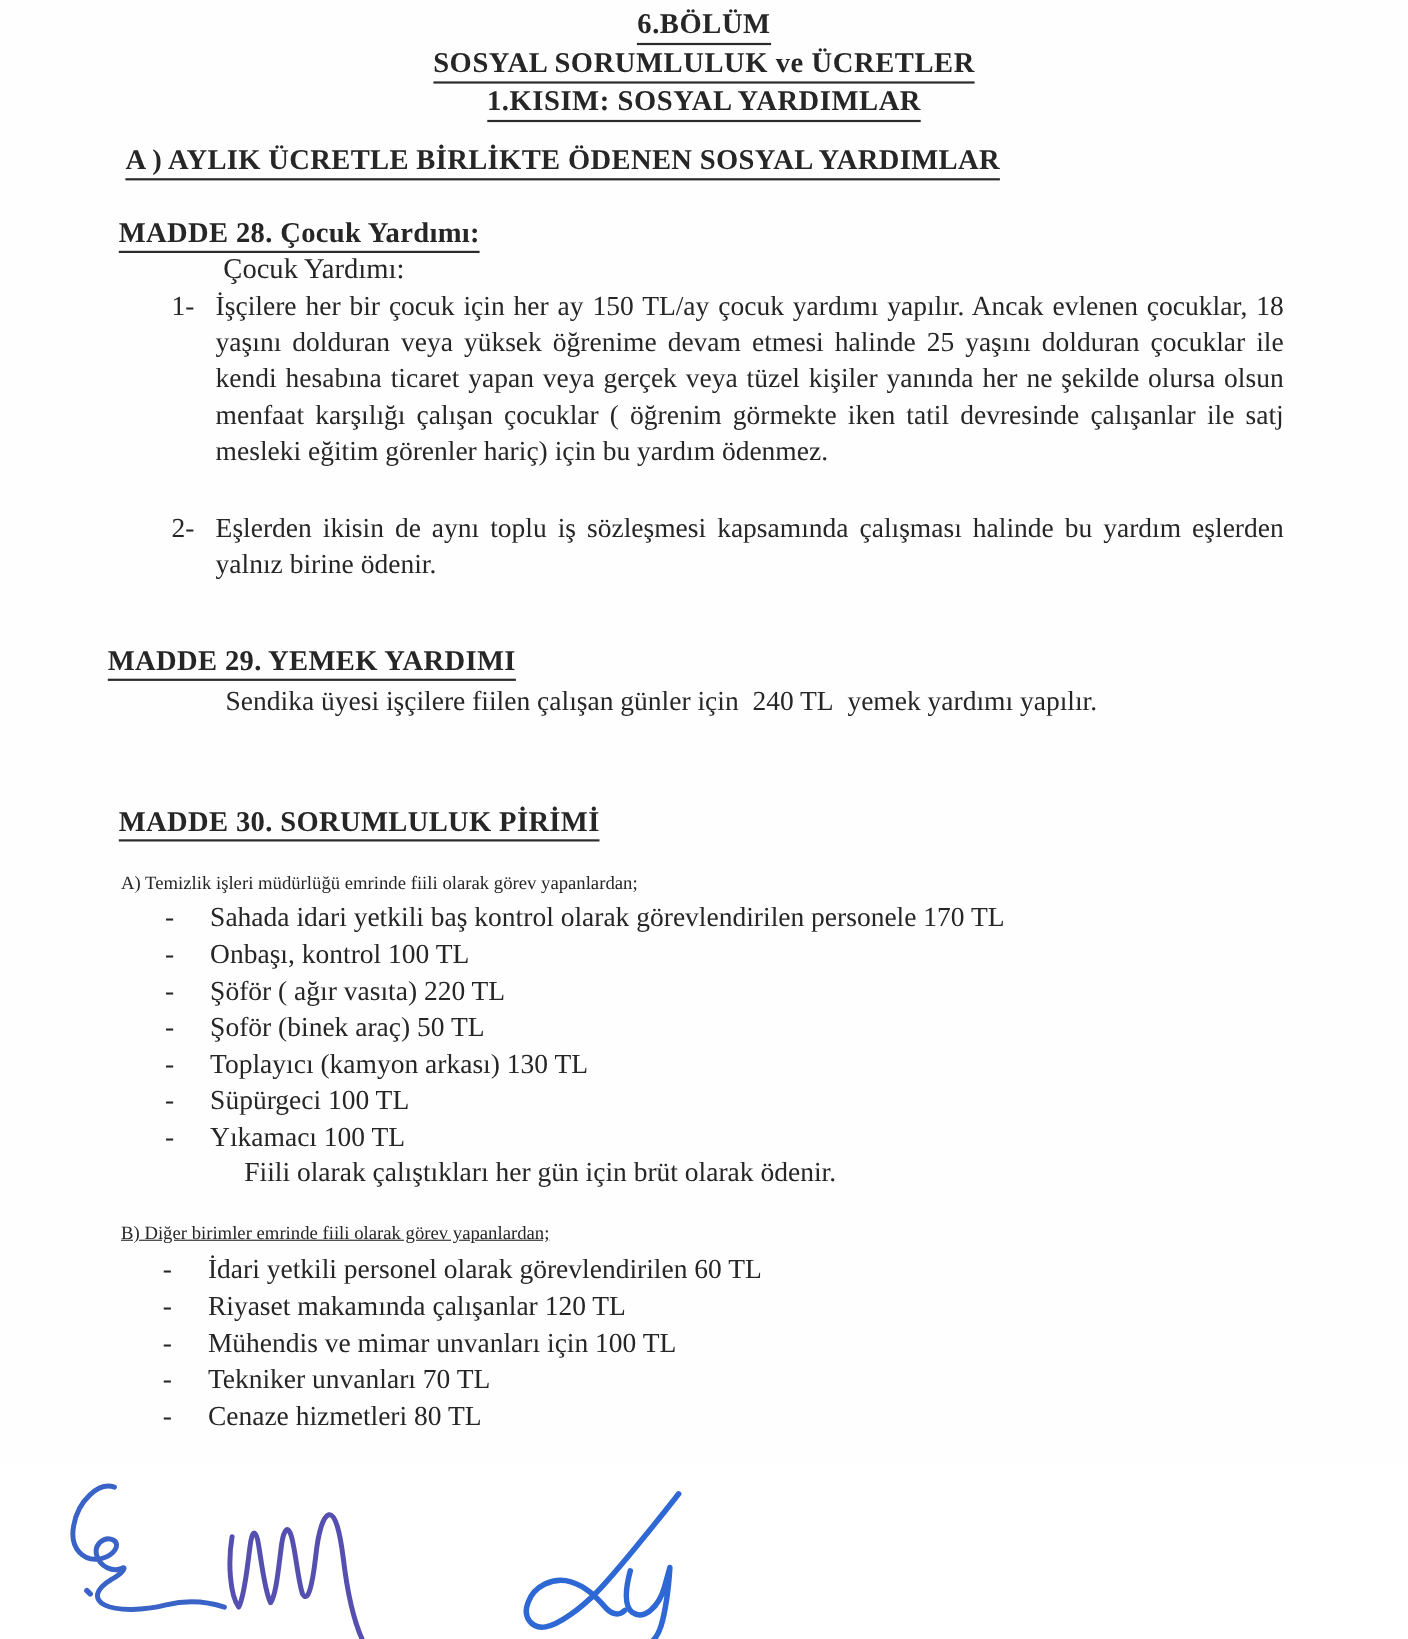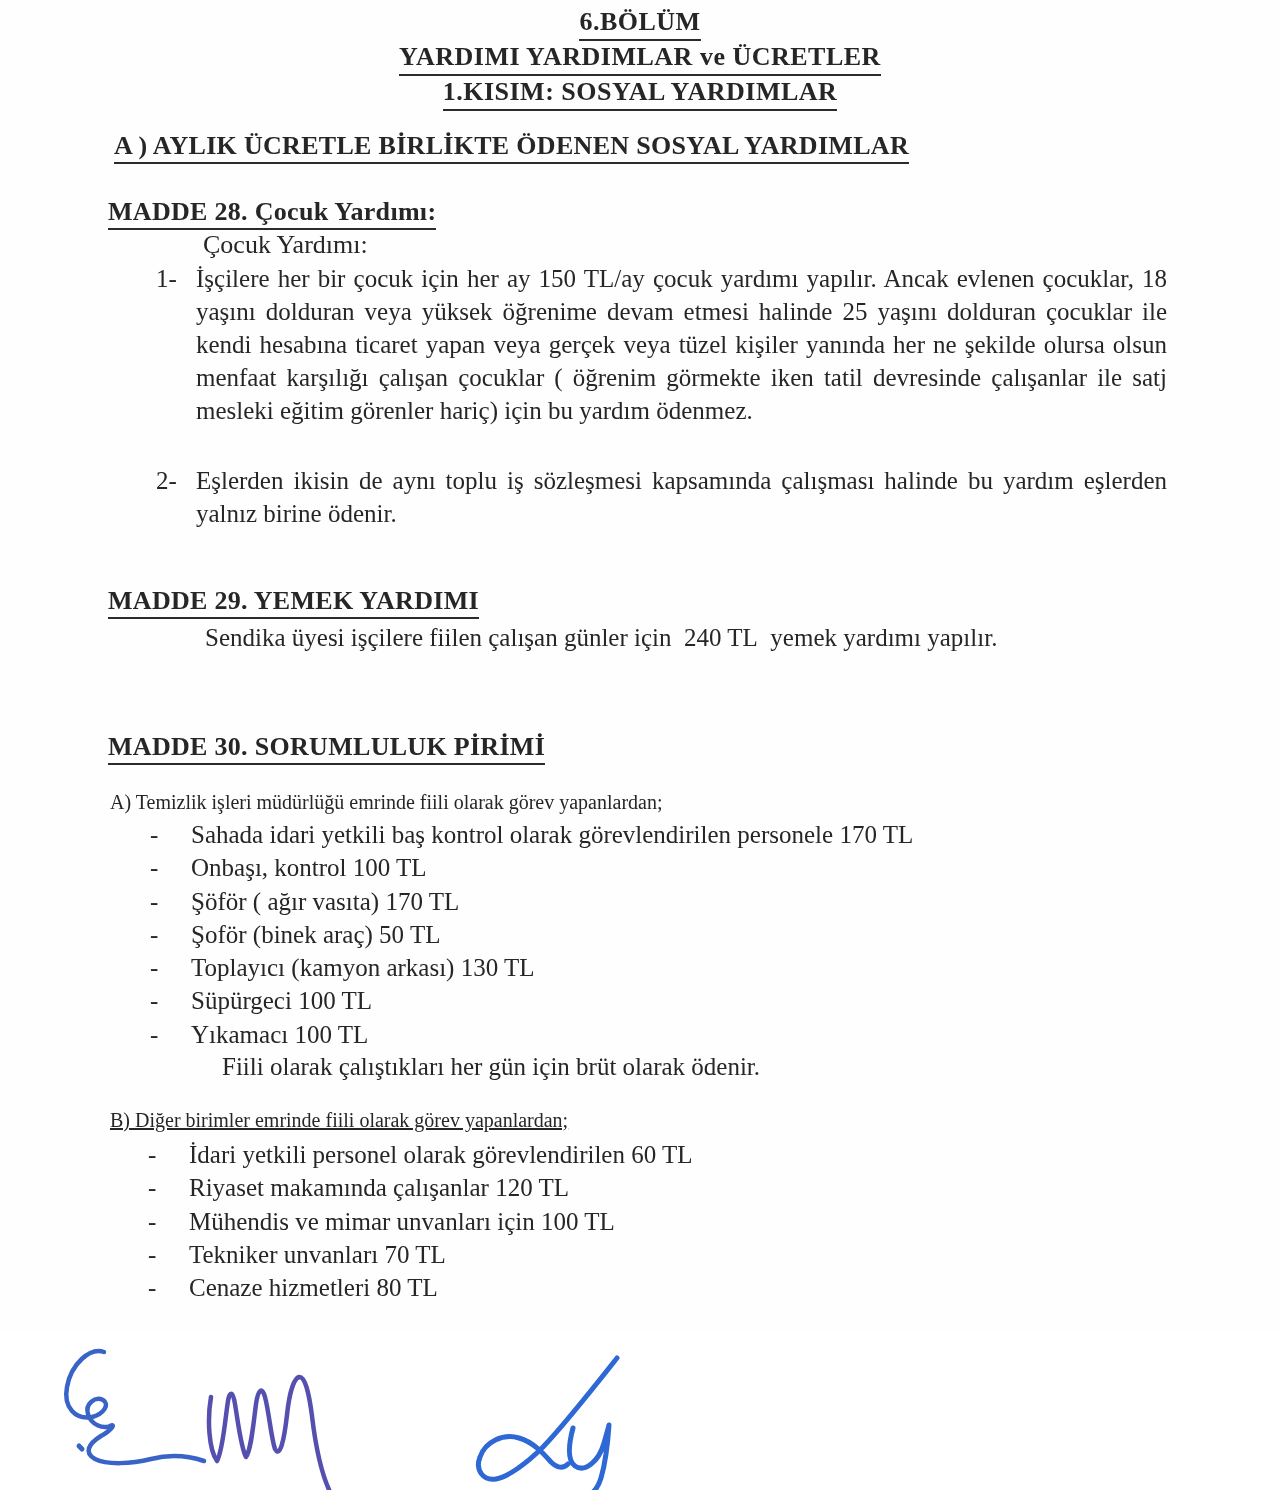--- a/index.html
+++ b/index.html
@@ -43,29 +43,29 @@
     position: absolute; left: 196px; width: 971px;
     font-size: 25px; line-height: 33px;
     text-align: justify;
   }
   .m28-item .num {
     position: absolute; left: -40px; top: 0;
     text-align: left;
   }
   .m28-item-1 { top: 262px; }
   .m28-item-2 { top: 464px; }
-  .m29-heading { top: 586px; left: 108px; }
+  .m29-heading { top: 586px; left: 98px; }
   .m29-body {
     position: absolute; top: 621px; left: 205px;
     font-size: 25px; line-height: 33px; white-space: nowrap;
   }
   .m30-heading { top: 720px; left: 108px; margin-top: 12px; }
   .intro-line {
     position: absolute; left: 110px;
-    font-size: 20px; line-height: 33px; white-space: nowrap;
+    font-size: 17px; line-height: 33px; white-space: nowrap;
   }
   .m30a-intro { top: 786px; }
   .m30b-intro { top: 1104px; text-decoration: underline; }
   ul.dash-list {
     position: absolute; margin: 0; padding: 0; list-style: none;
     font-size: 25px; line-height: 33.3px;
   }
   .m30a-list { top: 818px; left: 150px; }
   .m30b-list { top: 1138px; left: 148px; }
   ul.dash-list li { position: relative; padding-left: 41px; white-space: nowrap; }
@@ -81,21 +81,21 @@
   }
   .sig-overlay path { fill: none; stroke-linecap: round; stroke-linejoin: round; }
 </style>
 </head>
 <body>
 
 <div class="page">
 
   <div class="title-block">
     <div class="title-line"><span class="u">6.BÖLÜM</span></div>
-    <div class="title-line"><span class="u">YARDIMI YARDIMLAR ve ÜCRETLER</span></div>
+    <div class="title-line"><span class="u">SOSYAL SORUMLULUK ve ÜCRETLER</span></div>
     <div class="title-line"><span class="u">1.KISIM: SOSYAL YARDIMLAR</span></div>
   </div>
 
   <div class="heading sec-a-heading"><span class="u">A ) AYLIK ÜCRETLE BİRLİKTE ÖDENEN SOSYAL YARDIMLAR</span></div>
 
   <div class="heading m28-heading"><span class="u">MADDE 28. Çocuk Yardımı:</span></div>
 
   <div class="m28-sub">Çocuk Yardımı:</div>
 
   <div class="m28-item m28-item-1">
@@ -112,21 +112,21 @@
 
   <div class="m29-body">Sendika üyesi işçilere fiilen çalışan günler için&nbsp; 240 TL&nbsp; yemek yardımı yapılır.</div>
 
   <div class="heading m30-heading"><span class="u">MADDE 30. SORUMLULUK PİRİMİ</span></div>
 
   <div class="intro-line m30a-intro">A) Temizlik işleri müdürlüğü emrinde fiili olarak görev yapanlardan;</div>
 
   <ul class="dash-list m30a-list">
     <li><span class="dash">-</span><span>Sahada idari yetkili baş kontrol olarak görevlendirilen personele 170 TL</span></li>
     <li><span class="dash">-</span><span>Onbaşı, kontrol 100 TL</span></li>
-    <li><span class="dash">-</span><span>Şöför ( ağır vasıta) 170 TL</span></li>
+    <li><span class="dash">-</span><span>Şöför ( ağır vasıta) 220 TL</span></li>
     <li><span class="dash">-</span><span>Şoför (binek araç) 50 TL</span></li>
     <li><span class="dash">-</span><span>Toplayıcı (kamyon arkası) 130 TL</span></li>
     <li><span class="dash">-</span><span>Süpürgeci 100 TL</span></li>
     <li><span class="dash">-</span><span>Yıkamacı 100 TL</span></li>
   </ul>
 
   <div class="m30a-note">Fiili olarak çalıştıkları her gün için brüt olarak ödenir.</div>
 
   <div class="intro-line m30b-intro">B) Diğer birimler emrinde fiili olarak görev yapanlardan;</div>
 

